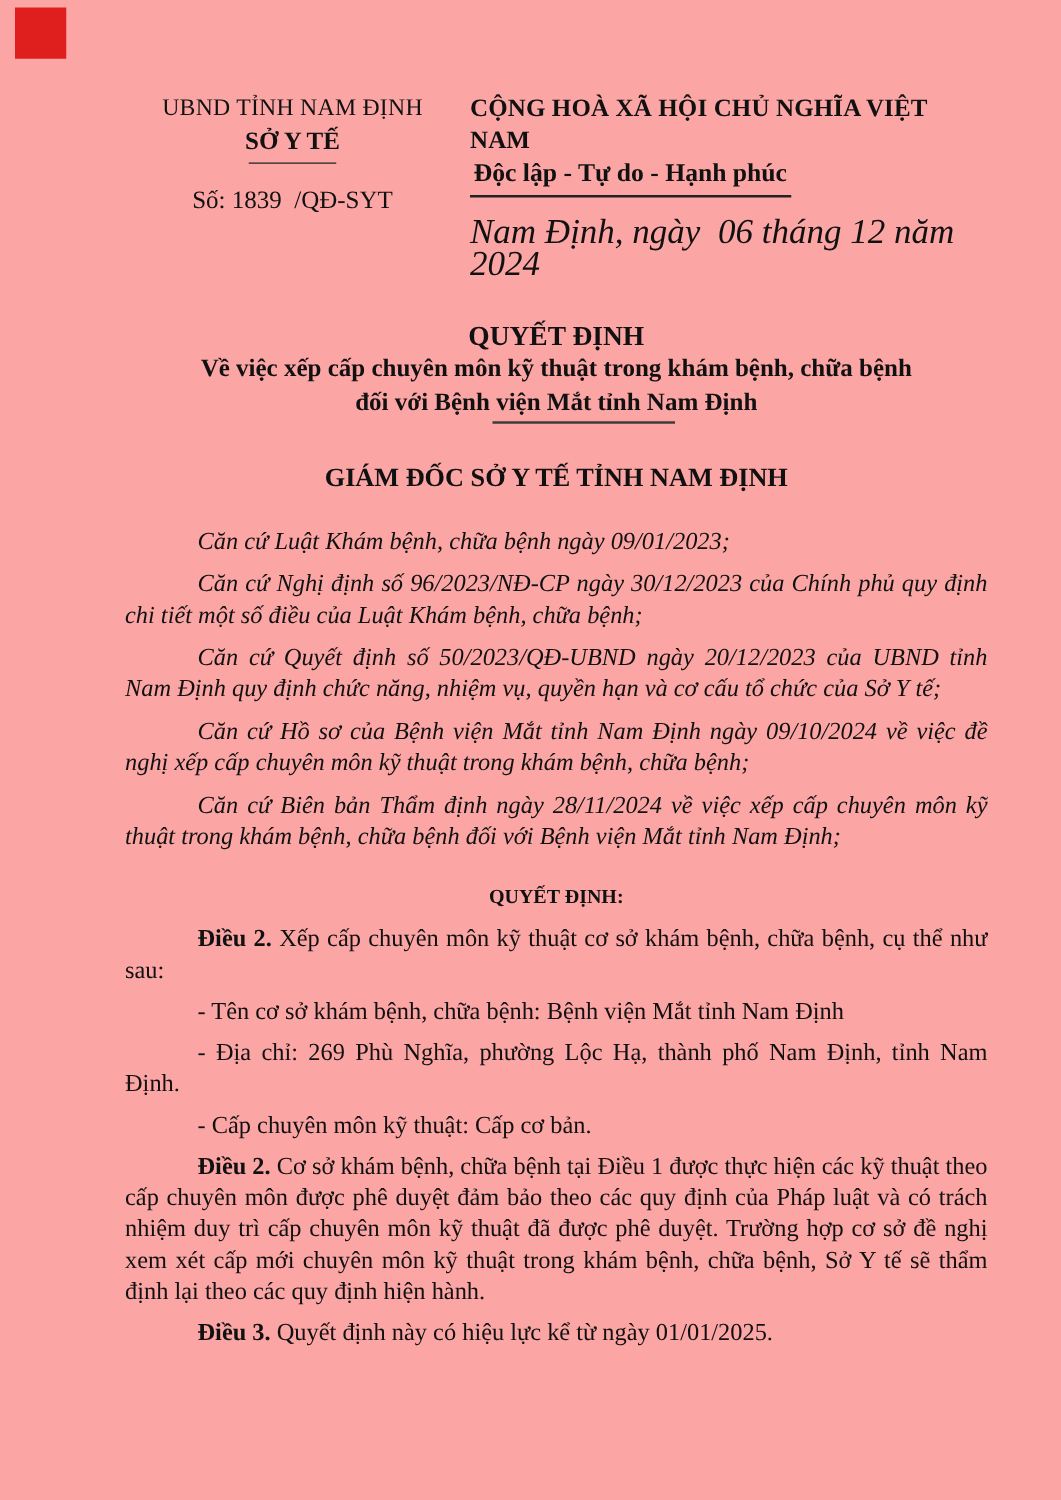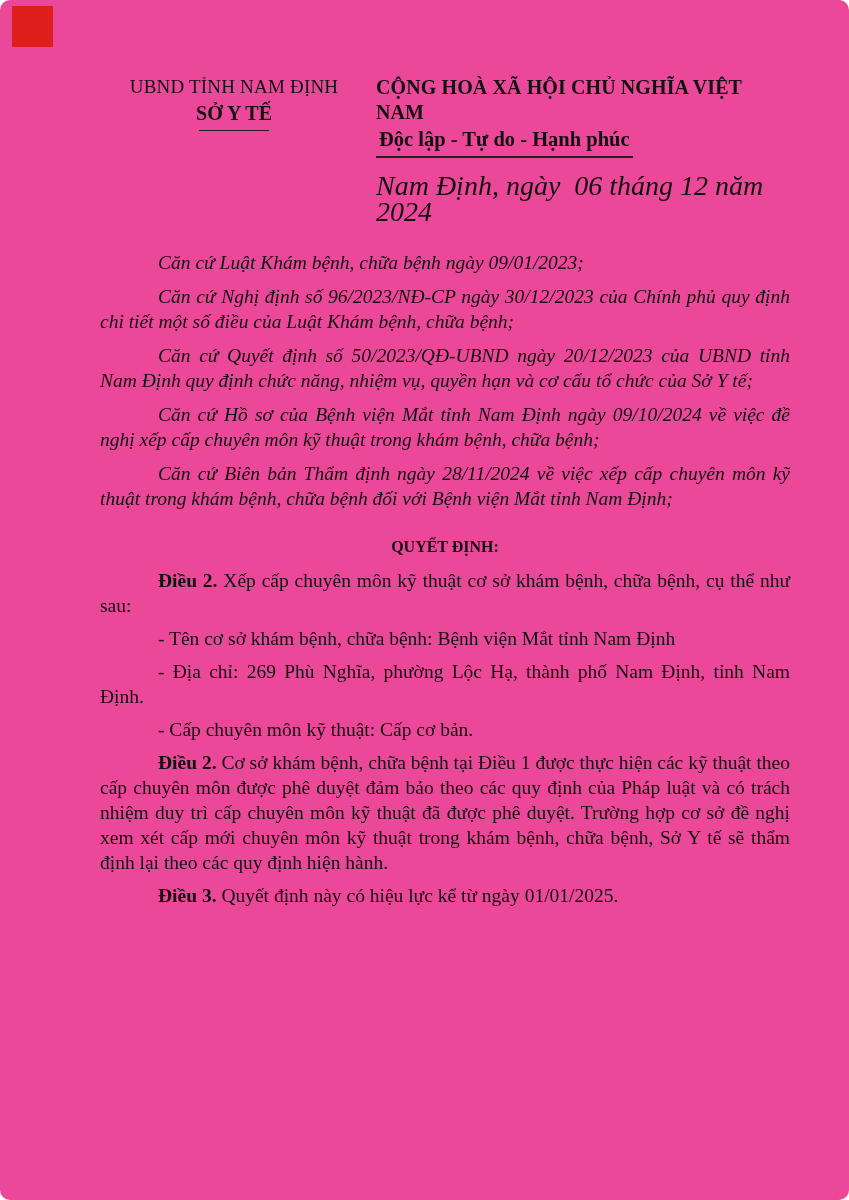--- a/index.html
+++ b/index.html
@@ -1,24 +1,23 @@
 <!DOCTYPE html>
 <html lang="vi"><head>
 <meta charset="utf-8">
 <style>
   html, body { margin: 0; padding: 0; background: #ffffff; }
   .page {
     position: relative;
     width: 849px;
     height: 1200px;
-    background: #ec4899;
+    background: #fca5a5;
     color: #111111;
     font-family: "Liberation Serif", "DejaVu Serif", serif;
     overflow: hidden;
-    border-radius: 10px;
   }
   .red-marker {
     position: absolute;
     left: 12px;
     top: 6px;
     width: 41px;
     height: 41px;
   }
   .content {
     padding: 75px 59px 0 100px; 
@@ -78,30 +77,38 @@
 <div class="page">
   <div class="red-marker" style="background: rgb(223, 31, 30);"></div>
 
   <div class="content">
 
     <div class="header-row">
       <div class="header-left">
         <div class="agency-parent">UBND TỈNH NAM ĐỊNH</div>
         <div class="agency-name">SỞ Y TẾ</div>
         <div class="short-rule"></div>
+        <div class="doc-number prewrap">Số: 1839  /QĐ-SYT</div>
       </div>
       <div class="header-right">
         <div class="nation-line">CỘNG HOÀ XÃ HỘI CHỦ NGHĨA VIỆT NAM</div>
         <div>
           <span class="motto-line">Độc lập - Tự do - Hạnh phúc</span>
         </div>
         <div class="date-line prewrap">Nam Định, ngày  06 tháng 12 năm 2024</div>
       </div>
     </div>
 
+    <div class="title-block">
+      <div class="doc-title">QUYẾT ĐỊNH</div>
+      <div class="doc-subject">Về việc xếp cấp chuyên môn kỹ thuật trong khám bệnh, chữa bệnh</div>
+      <div class="doc-subject">đối với Bệnh viện Mắt tỉnh Nam Định</div>
+      <div class="subject-rule"></div>
+      <div class="issuer">GIÁM ĐỐC SỞ Y TẾ TỈNH NAM ĐỊNH</div>
+    </div>
 
     <div class="preamble" id="preamble">
         <p class="preamble-p">Căn cứ Luật Khám bệnh, chữa bệnh ngày 09/01/2023;</p>
         <p class="preamble-p">Căn cứ Nghị định số 96/2023/NĐ-CP ngày 30/12/2023 của Chính phủ quy định chi tiết một số điều của Luật Khám bệnh, chữa bệnh;</p>
         <p class="preamble-p">Căn cứ Quyết định số 50/2023/QĐ-UBND ngày 20/12/2023 của UBND tỉnh Nam Định quy định chức năng, nhiệm vụ, quyền hạn và cơ cấu tổ chức của Sở Y tế;</p>
         <p class="preamble-p">Căn cứ Hồ sơ của Bệnh viện Mắt tỉnh Nam Định ngày 09/10/2024 về việc đề nghị xếp cấp chuyên môn kỹ thuật trong khám bệnh, chữa bệnh;</p>
         <p class="preamble-p">Căn cứ Biên bản Thẩm định ngày 28/11/2024 về việc xếp cấp chuyên môn kỹ thuật trong khám bệnh, chữa bệnh đối với Bệnh viện Mắt tỉnh Nam Định;</p>
       </div>
 
     <div class="decision-heading">QUYẾT ĐỊNH:</div>

